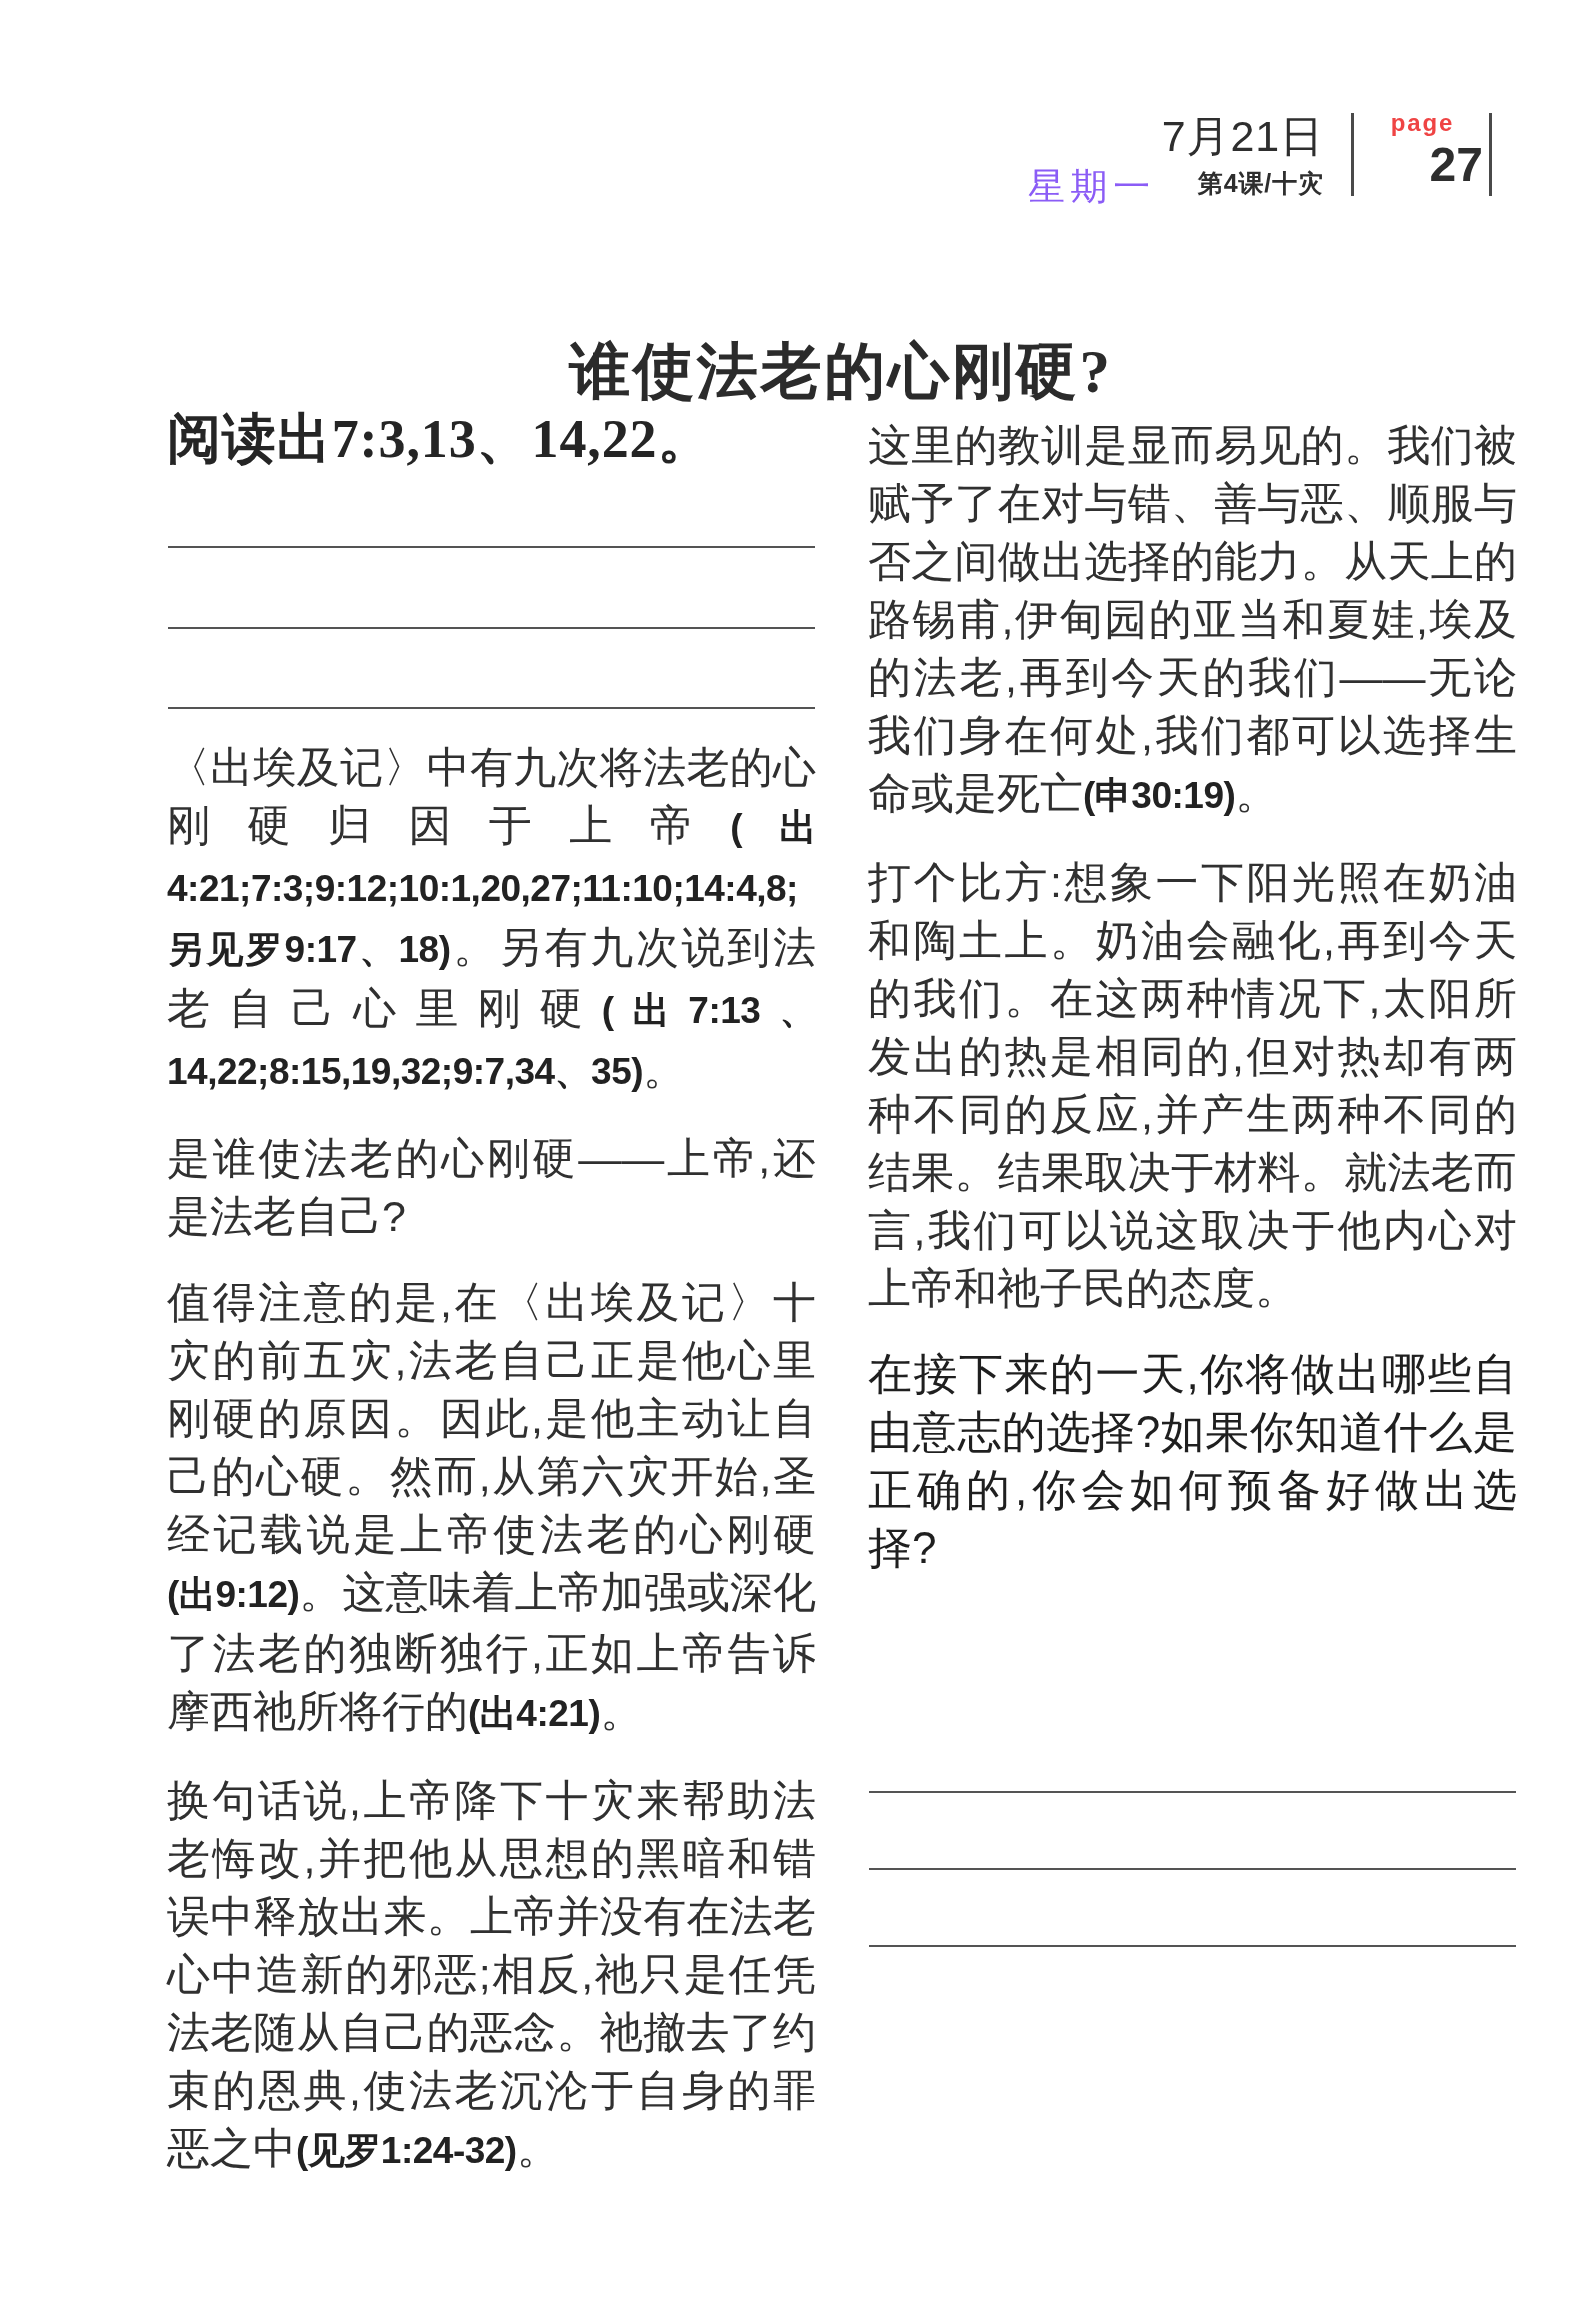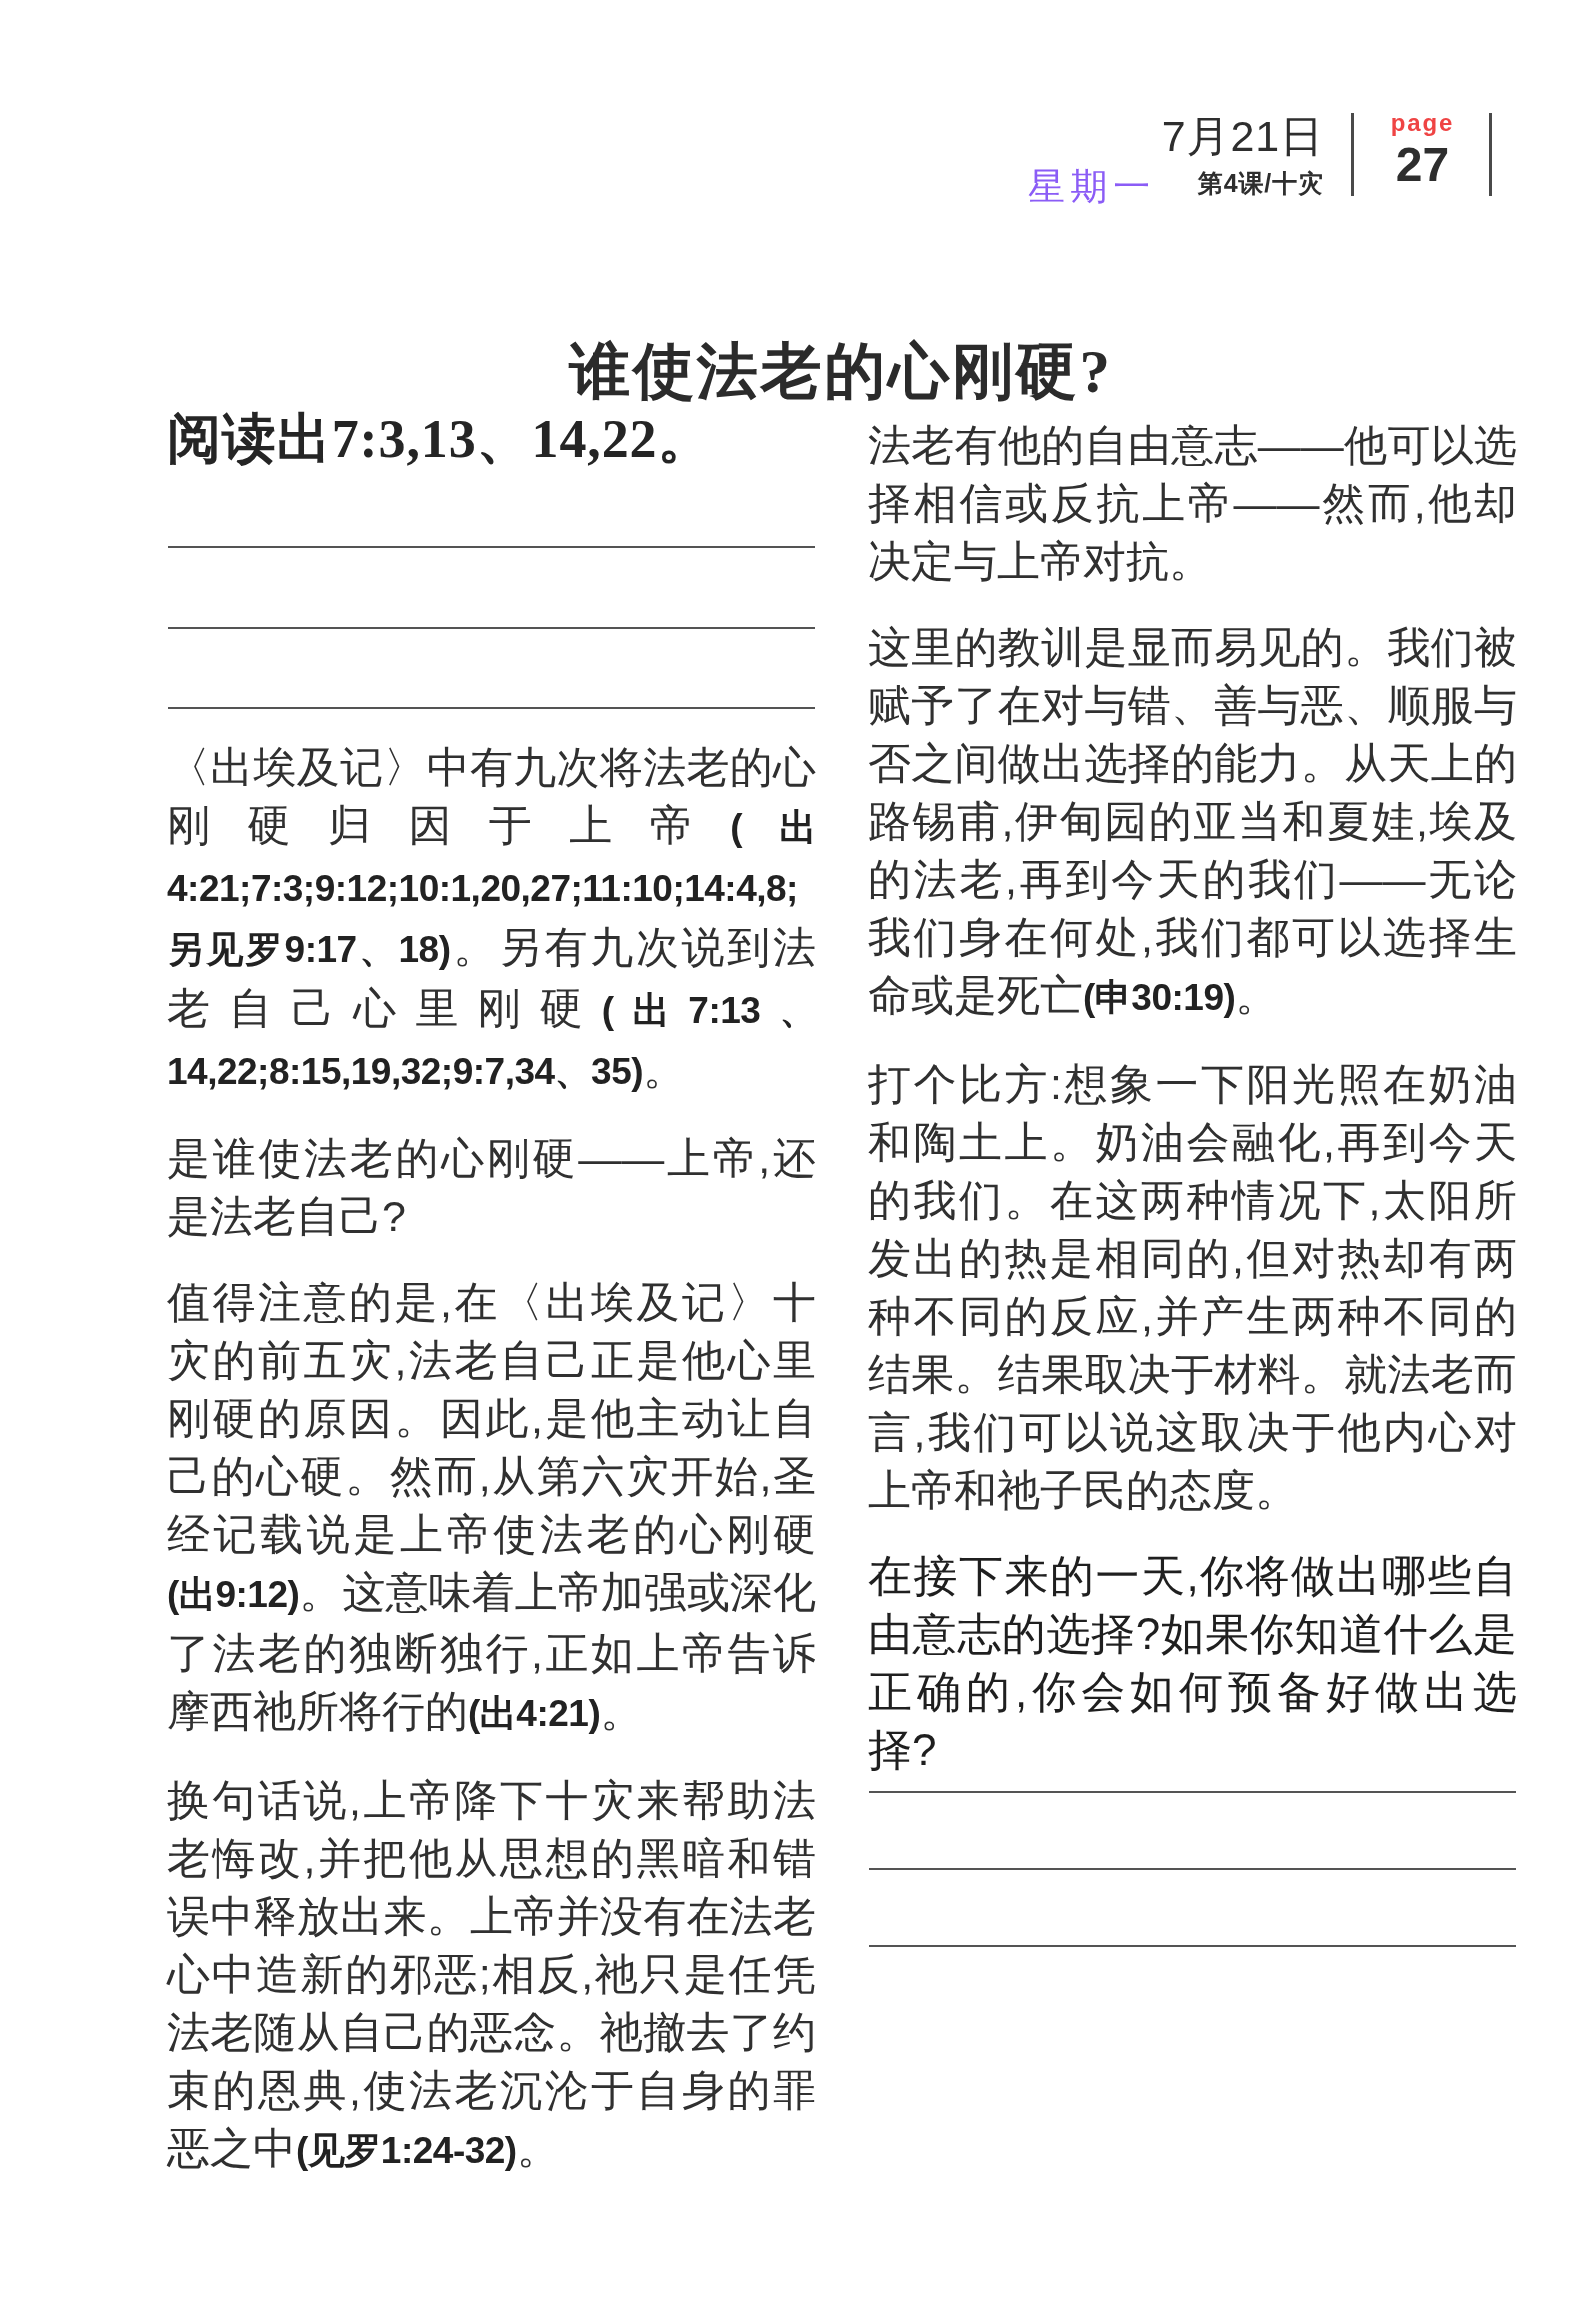--- a/index.html
+++ b/index.html
@@ -21,21 +21,21 @@
     position:absolute;left:1127px;top:113px;width:197px;
     text-align:right;color:#2e2e2e;
   }
   .date-main{font-size:43px;line-height:46px;font-weight:400;letter-spacing:0.9px;}
   .date-sub{font-size:25px;line-height:30px;font-weight:600;letter-spacing:0.9px;margin-top:9px;}
   .vbar{position:absolute;width:2.8px;height:83px;top:113px;background:#4a4a4a;}
   #vbar-1{left:1351px;}
   #vbar-2{left:1489px;}
   .page-block{position:absolute;left:1362px;top:109px;width:121px;text-align:center;}
   .page-label{font-size:24px;line-height:28px;font-weight:700;color:#ef4444;letter-spacing:1.9px;}
-  .page-number{font-size:48px;line-height:52px;font-weight:700;color:#2e2e2e;margin-top:1.9px;}
+  .page-number{font-size:48px;line-height:52px;font-weight:700;color:#2e2e2e;margin-top:1.9px;text-align:right;}
 
   
   .page-title{
     position:absolute;left:167px;top:293px;width:1348px;
     text-align:center;
     font-family:"Liberation Serif","DejaVu Serif",serif;
     font-size:61px;line-height:76px;font-weight:700;
     color:#2b2b2b;letter-spacing:2.8px;white-space:nowrap;
   }
 
@@ -116,21 +116,20 @@
     </div>
 
   <div class="column" id="col-left">
       <p class="para"><span class="txt">〈出埃及记〉中有九次将法老的心刚硬归因于上帝</span><span class="ref">(出4:21;7:3;9:12;10:1,20,27;11:10;14:4,8;另见罗9:17、18)</span><span class="txt">。另有九次说到法老自己心里刚硬</span><span class="ref">(出7:13、14,22;8:15,19,32;9:7,34、35)</span><span class="txt">。</span></p>
       <p class="para"><span class="txt">是谁使法老的心刚硬——上帝,还是法老自己?</span></p>
       <p class="para"><span class="txt">值得注意的是,在〈出埃及记〉十灾的前五灾,法老自己正是他心里刚硬的原因。因此,是他主动让自己的心硬。然而,从第六灾开始,圣经记载说是上帝使法老的心刚硬</span><span class="ref">(出9:12)</span><span class="txt">。这意味着上帝加强或深化了法老的独断独行,正如上帝告诉摩西祂所将行的</span><span class="ref">(出4:21)</span><span class="txt">。</span></p>
       <p class="para"><span class="txt">换句话说,上帝降下十灾来帮助法老悔改,并把他从思想的黑暗和错误中释放出来。上帝并没有在法老心中造新的邪恶;相反,祂只是任凭法老随从自己的恶念。祂撤去了约束的恩典,使法老沉沦于自身的罪恶之中</span><span class="ref">(见罗1:24-32)</span><span class="txt">。</span></p>
     </div>
 
   <div class="column" id="col-right">
-      <p class="para"><span class="txt">法老有他的自由意志——他可以选择相信或反抗上帝——然而,他却决定与上帝对抗。</span></p>
       <p class="para"><span class="txt">这里的教训是显而易见的。我们被赋予了在对与错、善与恶、顺服与否之间做出选择的能力。从天上的路锡甫,伊甸园的亚当和夏娃,埃及的法老,再到今天的我们——无论我们身在何处,我们都可以选择生命或是死亡</span><span class="ref">(申30:19)</span><span class="txt">。</span></p>
       <p class="para"><span class="txt">打个比方:想象一下阳光照在奶油和陶土上。奶油会融化,再到今天的我们。在这两种情况下,太阳所发出的热是相同的,但对热却有两种不同的反应,并产生两种不同的结果。结果取决于材料。就法老而言,我们可以说这取决于他内心对上帝和祂子民的态度。</span></p>
       <p class="para kai"><span class="txt">在接下来的一天,你将做出哪些自由意志的选择?如果你知道什么是正确的,你会如何预备好做出选择?</span></p>
     </div>
 
   <div class="wlines" id="wlines-right">
       <div class="wline"></div>
       <div class="wline"></div>
       <div class="wline"></div>
     </div>

